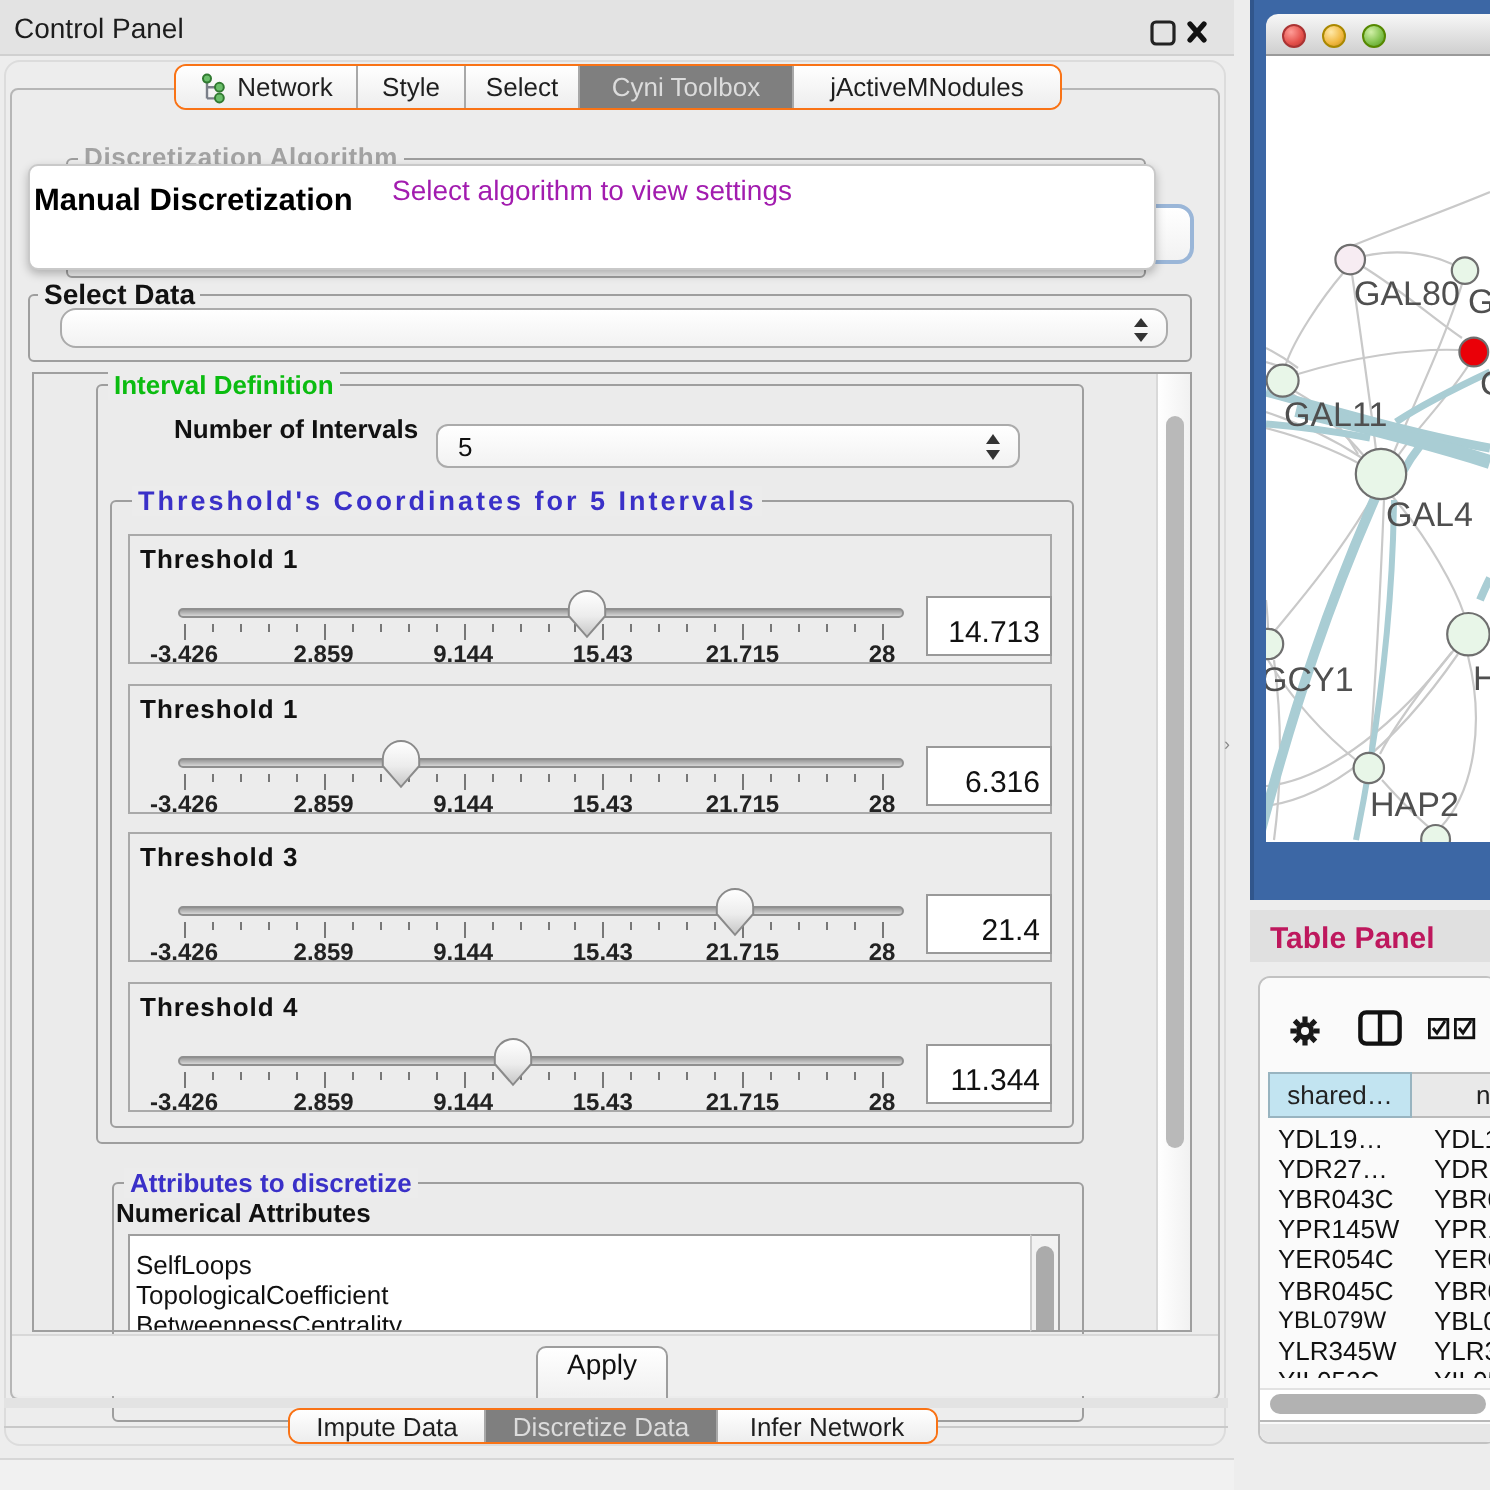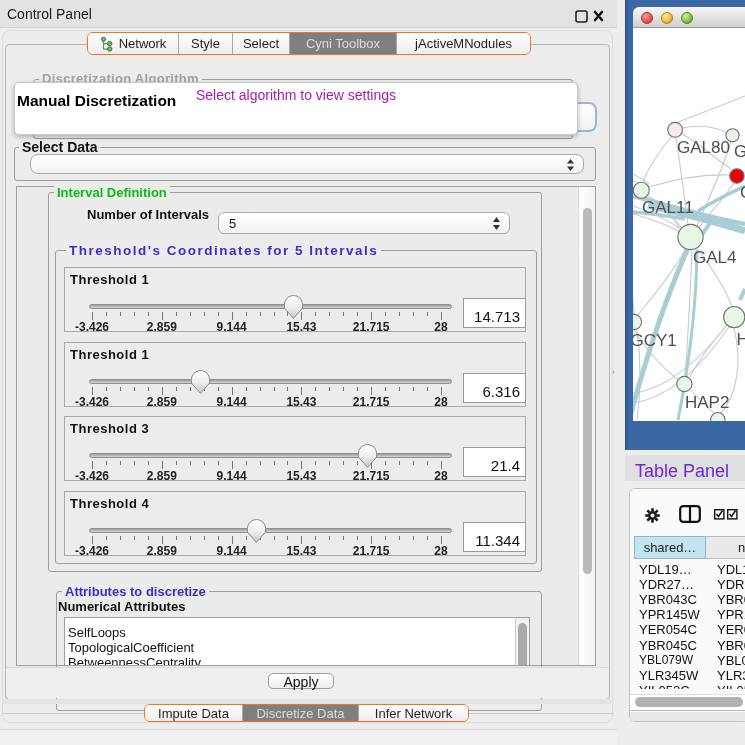--- a/index.html
+++ b/index.html
@@ -53,35 +53,35 @@
 
 #attrgroup { left:56px; top:591px; width:486px; height:120px; }
 #numattr { position:absolute; left:58px; top:599px; font-size:13px; font-weight:bold; color:#111; }
 #attrlist { position:absolute; left:64px; top:617px; width:451px; height:49px; background:#fff; border:1px solid #9e9e9e; border-right:none; font-size:13px; color:#111; overflow:hidden; padding-top:7px; }
 #attrlist div { padding-left:3px; height:15px; line-height:15px; }
 #attrsb { position:absolute; left:515px; top:617px; width:15px; height:49px; background:#f2f2f2; border:1px solid #9e9e9e; border-left:1px solid #ccc; overflow:hidden; }
 #attrsb .th { position:absolute; left:2px; top:5px; width:9px; height:60px; background:#ababab; border-radius:5px; }
 
 
 #applystrip { left:6px; top:667px; width:603px; height:31px; background:#efefef; border-top:1px solid #d8d8d8; border-radius:0 0 4px 4px; }
-#applybtn { left:268px; top:673px; width:66px; height:16px; background:linear-gradient(#ffffff,#ededed); border:1px solid #9d9d9d; border-radius:5px; font-size:14px; color:#111; text-align:center; line-height:16px; }
+#applybtn { left:268px; top:673px; width:66px; height:32px; background:linear-gradient(#ffffff,#ededed); border:1px solid #9d9d9d; border-radius:5px; font-size:14px; color:#111; text-align:center; line-height:16px; }
 
 
 #scrollpane { left:16px; top:186px; width:580px; height:480px; border:1px solid #9f9f9f; background:#ebebeb; }
 #vsb { left:578px; top:187px; width:17px; height:478px; background:linear-gradient(90deg,#ffffff,#f1f1f1); border-left:1px solid #d9d9d9; }
 #vsb .th { position:absolute; left:4px; top:21px; width:9px; height:366px; background:#b9b9b9; border-radius:5px; }
 
 
 #bluewin { left:625px; top:0; width:120px; height:450px; background:#3c67a5; border-left:2px solid #31568c; }
 #nettitle { left:633px; top:7px; width:112px; height:21px; background:linear-gradient(#f7f7f7,#cfcfcf); border-bottom:1px solid #9a9a9a; border-radius:6px 0 0 0; }
 .light { position:absolute; top:5px; width:12px; height:12px; border-radius:50%; }
 #canvas { left:633px; top:28px; width:112px; height:393px; background:#fff; overflow:hidden; }
 
 #tpbar { left:625px; top:455px; width:120px; height:26px; background:#e0e0e0; }
-#tpbar .t { position:absolute; left:10px; top:6px; font-size:18px; color:#6d28d9; }
+#tpbar .t { position:absolute; left:10px; top:6px; font-size:15px; color:#be185d;font-weight:bold; }
 #tablepanel { left:629px; top:488px; width:120px; height:234px; background:#fafafa; border:1px solid #c2c2c2; border-radius:6px; overflow:hidden; }
 </style>
 </head>
 <body>
 
 <div class="abs" id="titlebar">
     <div class="t">Control Panel</div>
   </div>
 <svg class="abs" id="winbtns" width="34" height="16" viewBox="0 0 34 16">
   <rect x="2" y="2" width="11" height="11" rx="2" fill="none" stroke="#222" stroke-width="1.6"></rect>

